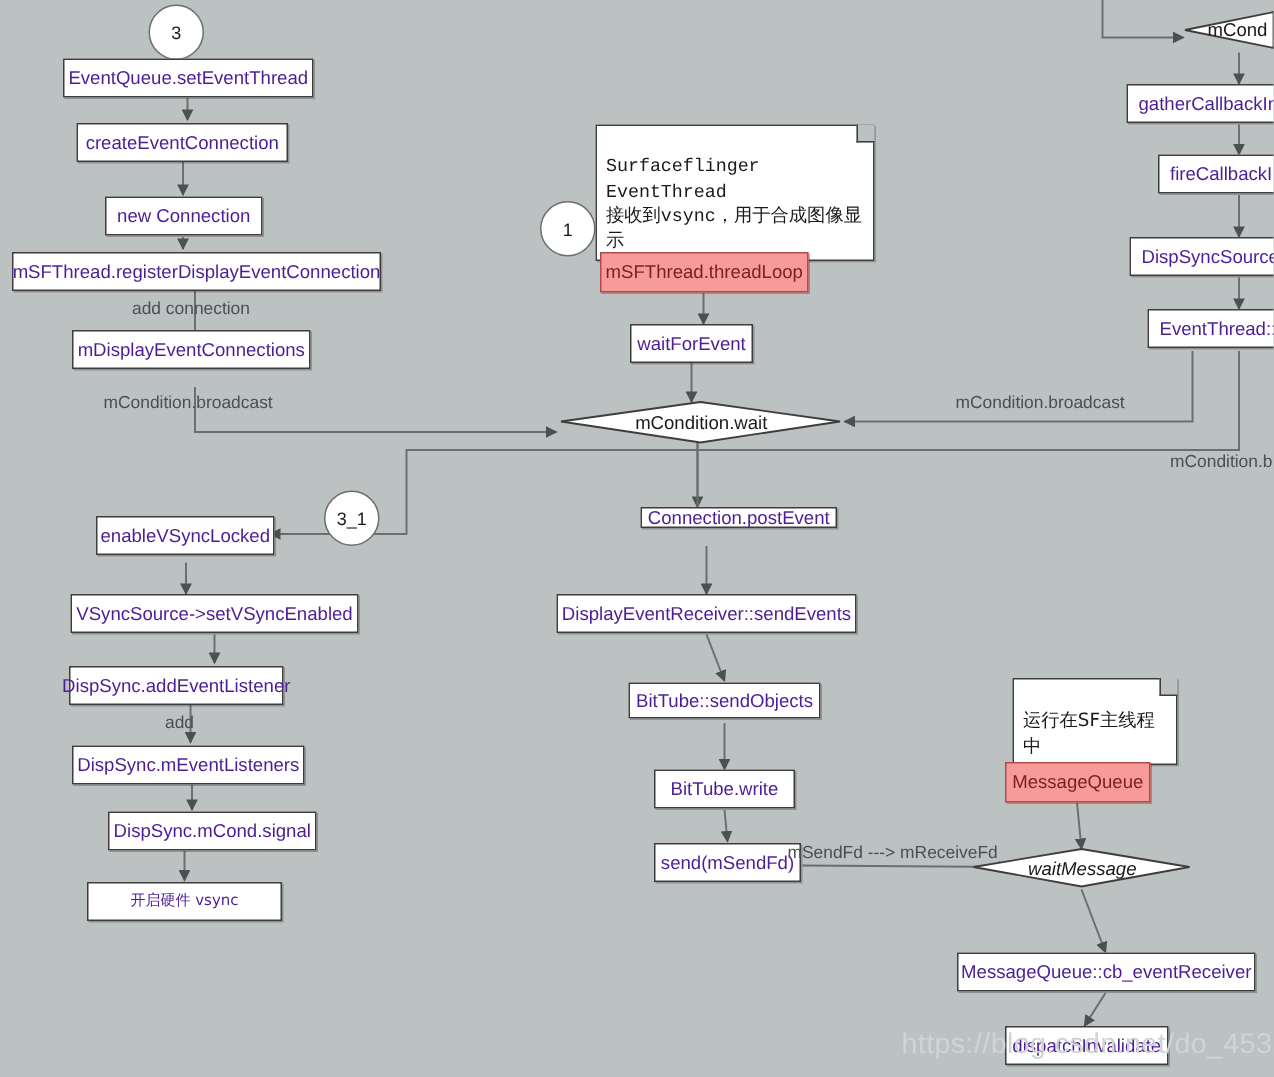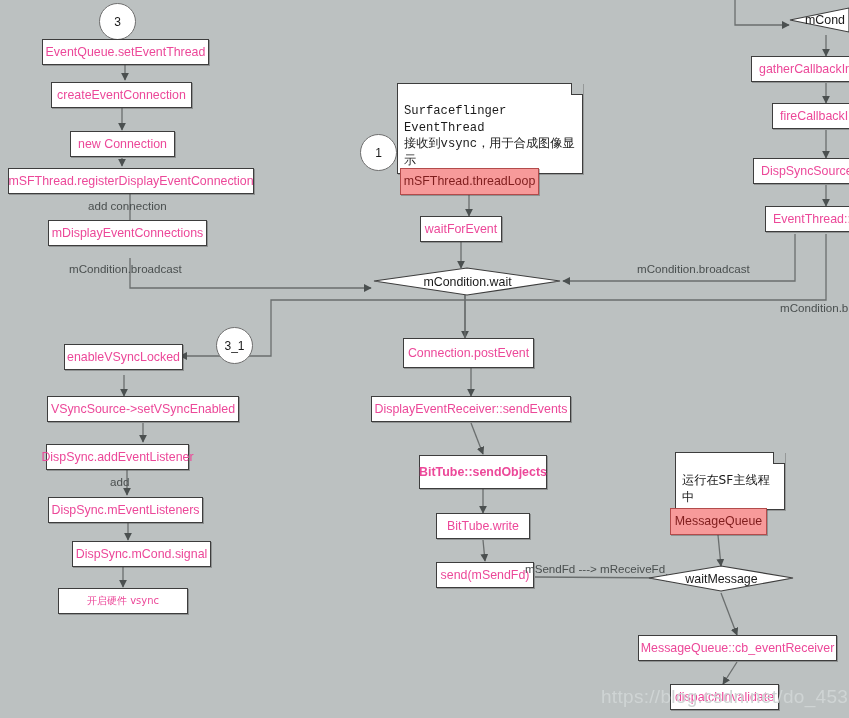--- a/index.html
+++ b/index.html
@@ -25,21 +25,21 @@
     top: 0;
     width: 849px;
     height: 718px;
     pointer-events: none;
   }
   .node {
     position: absolute;
     box-sizing: border-box;
     background: #ffffff;
     border: 1px solid #3d3d3d;
-    color: #ec4899;
+    color: #4c1d95;
     font-size: 12.4px;
     line-height: 1;
     display: flex;
     align-items: center;
     justify-content: center;
     white-space: nowrap;
     padding: 0 7px;
     box-shadow: 1px 1px 0 rgba(60,60,60,0.35);
   }
   .node.red {
@@ -264,29 +264,29 @@
   </div>
 
   <div class="node" style="left:420px;top:216px;width:82px;height:26px;">
     <span>waitForEvent</span>
   </div>
 
   <div class="diamond-wrap" style="left:374px;top:267px;width:187px;height:29px;">
     <div class="diamond-label">mCondition.wait</div>
   </div>
 
-  <div class="node" style="left:403px;top:338px;width:131px;height:30px;">
+  <div class="node" style="left:427px;top:338px;width:131px;height:14px;">
     <span>Connection.postEvent</span>
   </div>
 
   <div class="node" style="left:371px;top:396px;width:200px;height:26px;">
     <span>DisplayEventReceiver::sendEvents</span>
   </div>
 
-  <div class="node" style="left:419px;top:455px;width:128px;height:34px;font-weight:bold;">
+  <div class="node" style="left:419px;top:455px;width:128px;height:24px;">
     <span>BitTube::sendObjects</span>
   </div>
 
   <div class="node" style="left:436px;top:513px;width:94px;height:26px;">
     <span>BitTube.write</span>
   </div>
 
   <div class="node" style="left:436px;top:562px;width:98px;height:26px;">
     <span>send(mSendFd)</span>
   </div>
@@ -296,21 +296,21 @@
   </div>
 
   <div class="note cjk" style="left:675px;top:452px;width:110px;">
     <span>运行在SF主线程中</span>
   </div>
 
   <div class="node red" style="left:670px;top:508px;width:97px;height:27px;">
     <span>MessageQueue</span>
   </div>
 
-  <div class="diamond-wrap" style="left:649px;top:564px;width:145px;height:29px;">
+  <div class="diamond-wrap" style="left:649px;top:564px;width:145px;height:29px;font-style:italic;">
     <div class="diamond-label">waitMessage</div>
   </div>
 
   <div class="node" style="left:638px;top:635px;width:199px;height:26px;">
     <span>MessageQueue::cb_eventReceiver</span>
   </div>
 
   <div class="node" style="left:670px;top:684px;width:109px;height:26px;">
     <span>dispatchInvalidate</span>
   </div>

